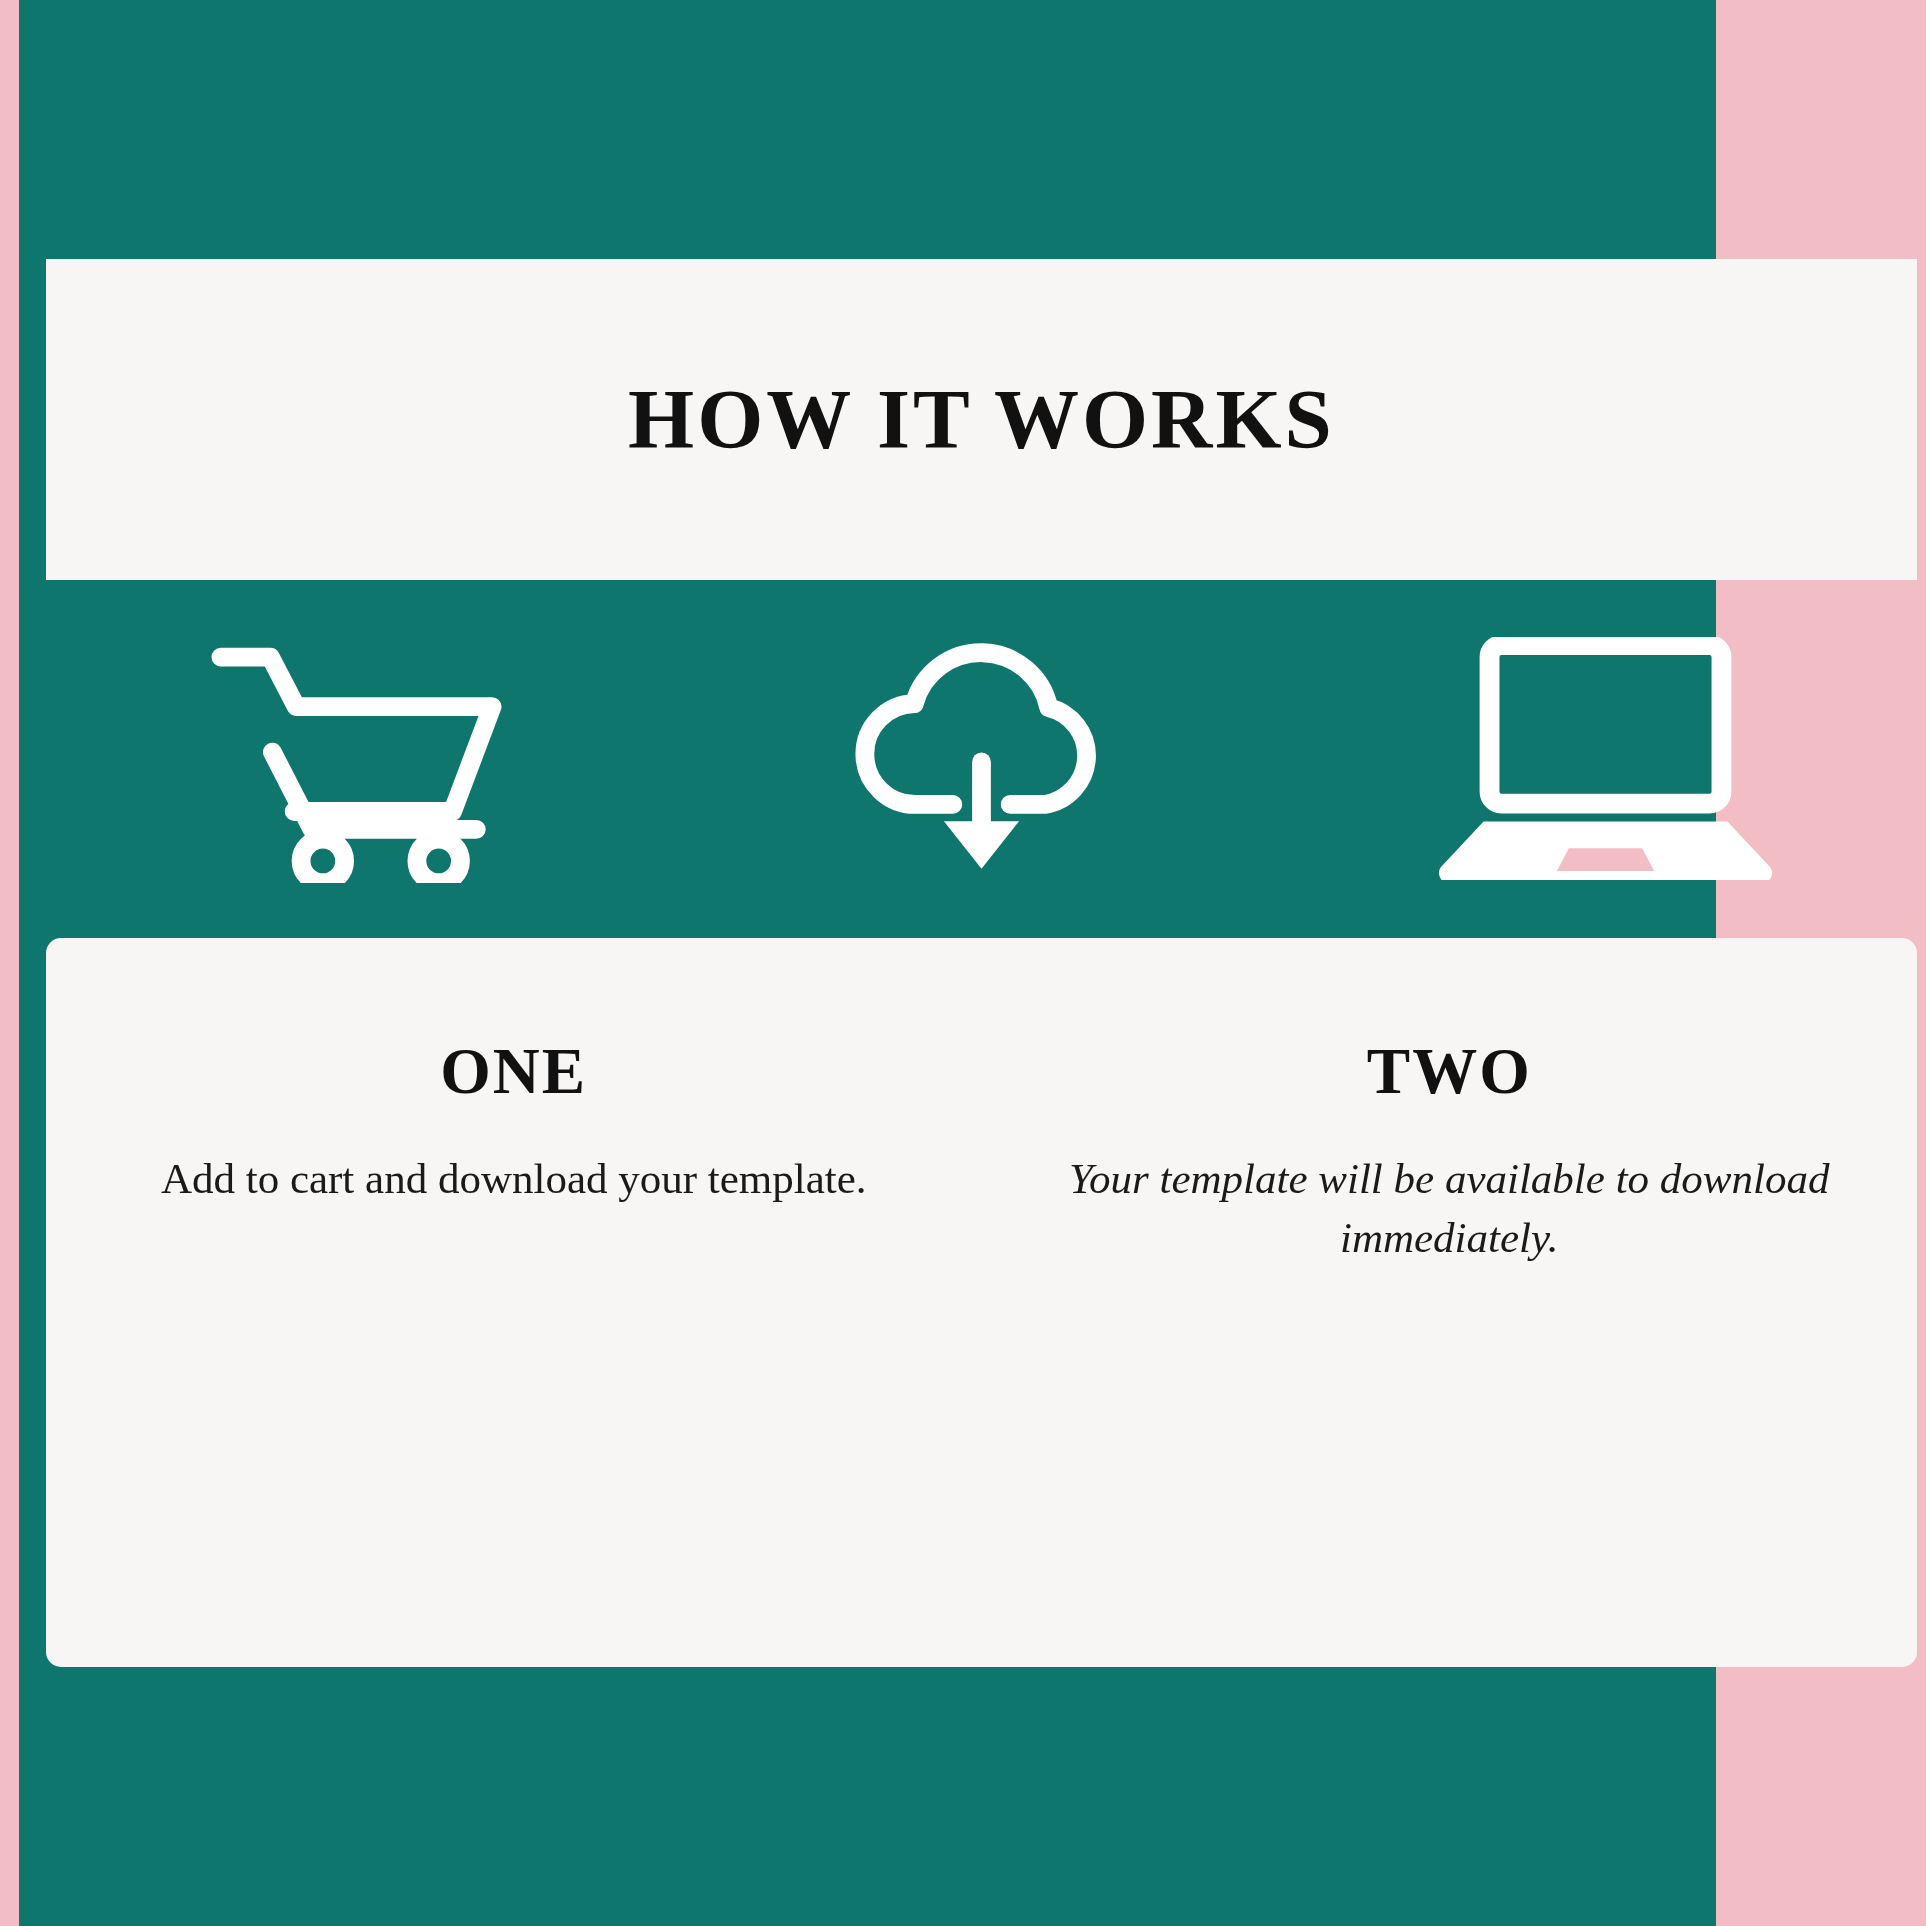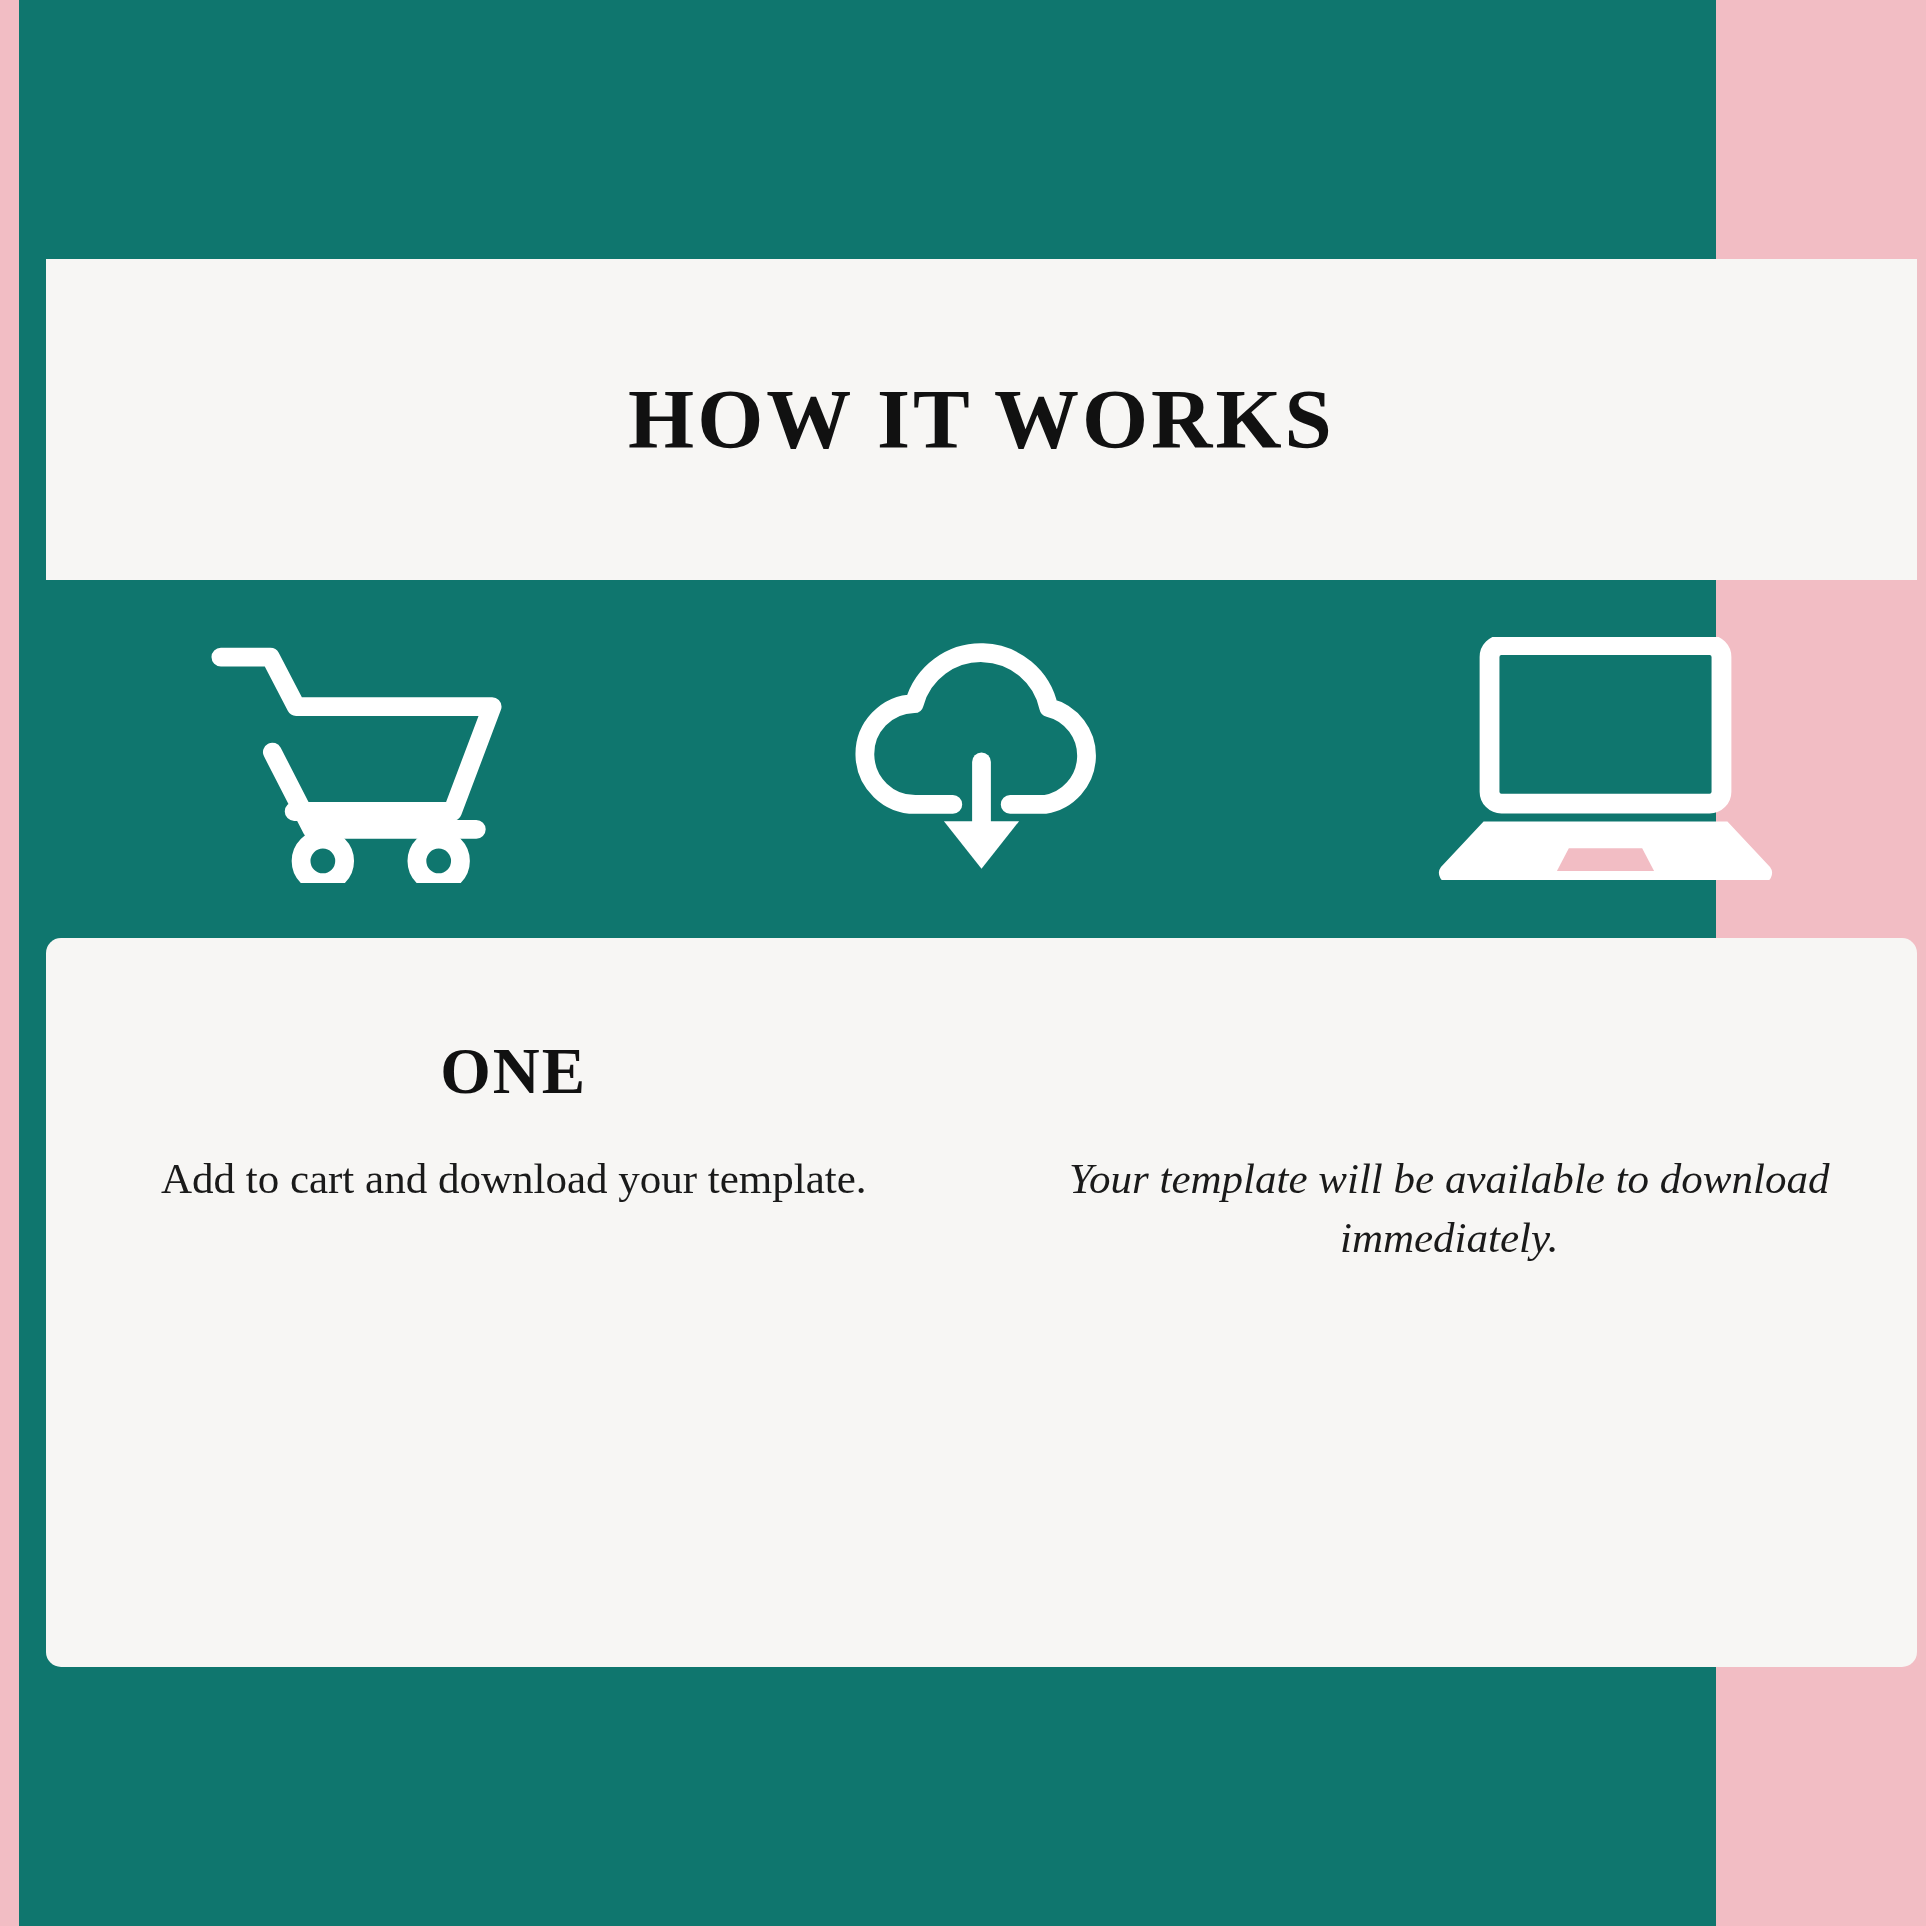--- a/index.html
+++ b/index.html
@@ -169,20 +169,21 @@
 
   <div class="panel-steps">
     <div class="steps-row">
 
       <div class="step-col col-1">
         <div class="step-heading">ONE</div>
         <div class="step-body pos-default">Add to cart and download your template.</div>
       </div>
 
       <div class="step-col col-2">
+        <div class="step-heading">TWO</div>
         <div class="step-body pos-default">Your template will be available to download immediately.</div>
       </div>
 
 
     </div>
   </div>
 
 </div>
 
 

